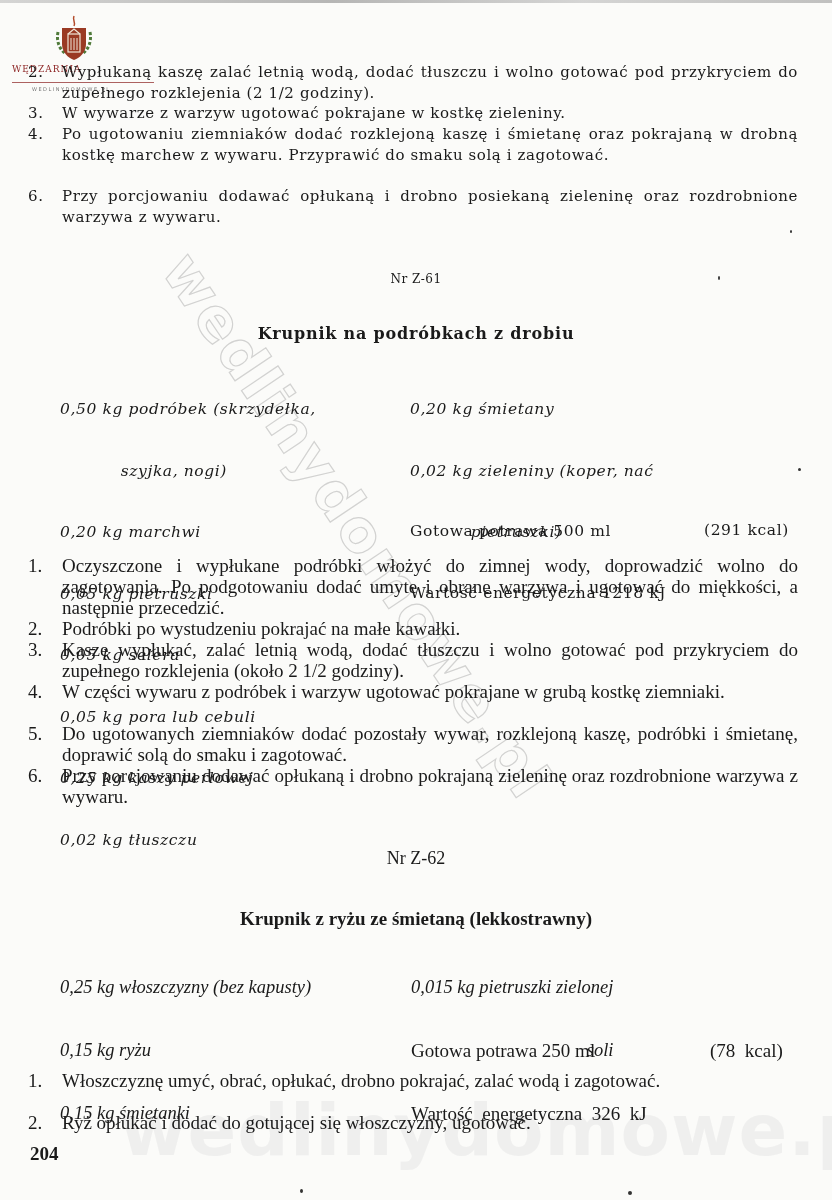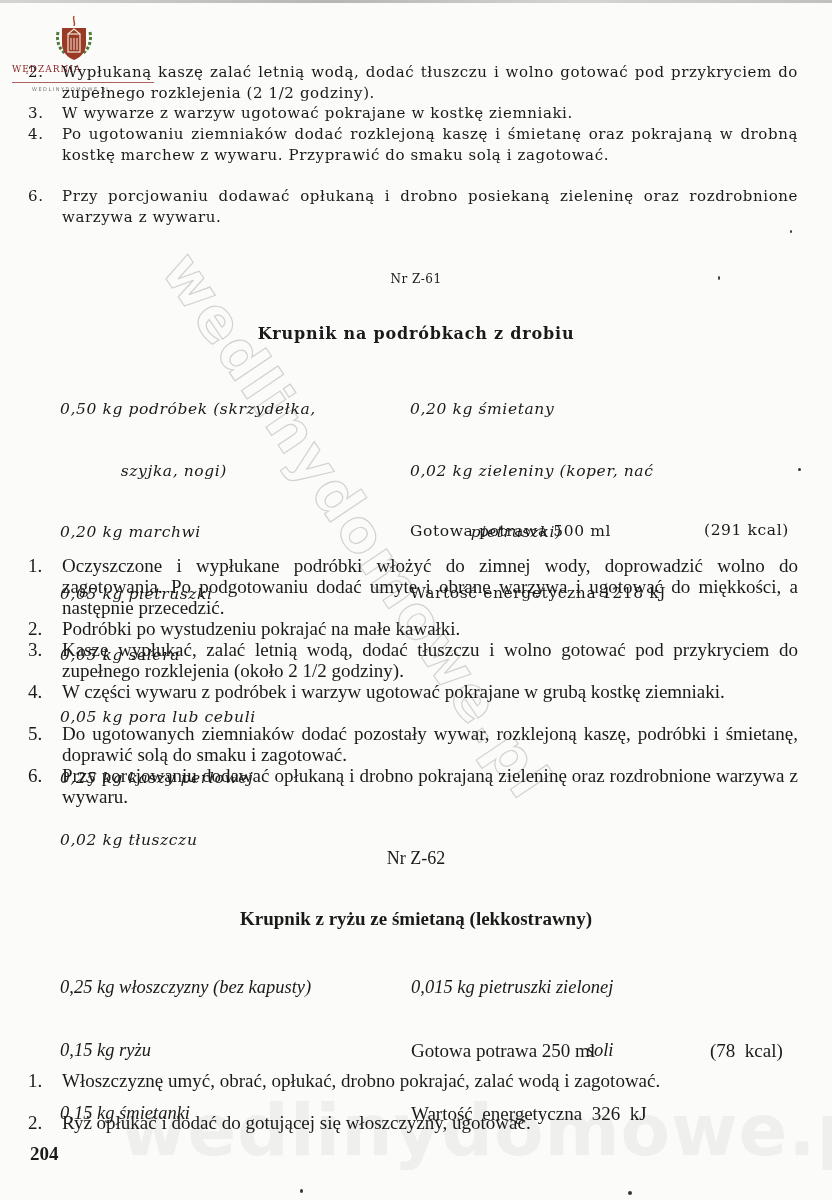--- a/index.html
+++ b/index.html
@@ -79,21 +79,21 @@
 
   <div class="wm-diag">wedlinydomowe.pl</div>
   <div class="wm-bottom">wedlinydomowe.pl</div>
 
   <div class="step s1" style="top:62px;">
     <span class="num">2.</span>
     <span class="txt">Wypłukaną kaszę zalać letnią wodą, dodać tłuszczu i wolno gotować pod przykryciem do zupełnego rozklejenia (2 1/2 godziny).</span>
   </div>
   <div class="step s1" style="top:103px;">
     <span class="num">3.</span>
-    <span class="txt">W wywarze z warzyw ugotować pokrajane w kostkę ziemniaki.</span>
+    <span class="txt">W wywarze z warzyw ugotować pokrajane w kostkę zieleniny.</span>
   </div>
   <div class="step s1" style="top:124px;">
     <span class="num">4.</span>
     <span class="txt">Po ugotowaniu ziemniaków dodać rozklejoną kaszę i śmietanę oraz pokrajaną w drobną kostkę marchew z wywaru. Przyprawić do smaku solą i zagotować.</span>
   </div>
   <div class="step s1" style="top:186px;">
     <span class="num">6.</span>
     <span class="txt">Przy porcjowaniu dodawać opłukaną i drobno posiekaną zieleninę oraz rozdrobnione warzywa z wywaru.</span>
   </div>
 

